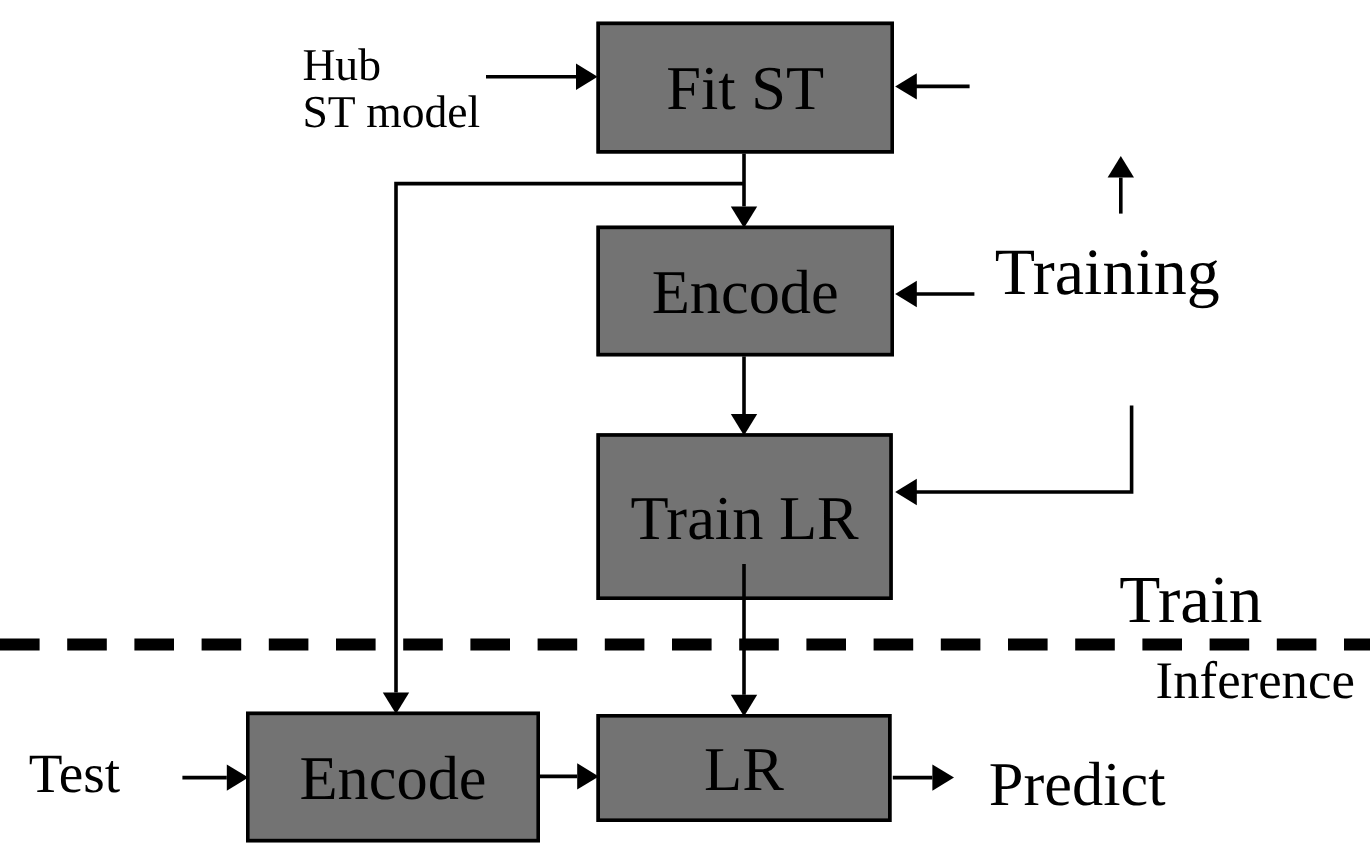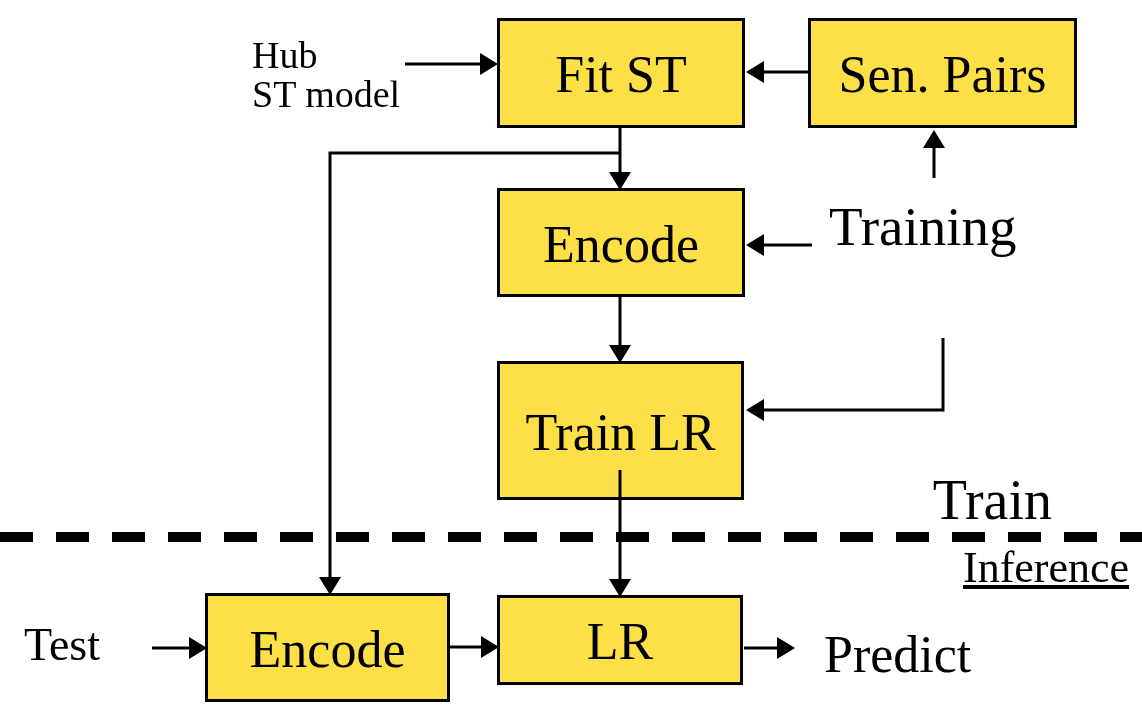--- a/index.html
+++ b/index.html
@@ -16,21 +16,21 @@
     color: #000000;
   }
   .stage {
     position: absolute;
     left: 0; top: 0;
     width: 1142px; height: 720px;
   }
   .box {
     position: absolute;
     box-sizing: border-box;
-    background: #fde047;
+    background: #737373;
     border: 3px solid #000000;
     display: flex;
     align-items: center;
     justify-content: center;
     z-index: 2;
   }
   .box span {
     font-size: 52px;
     line-height: 1;
     white-space: nowrap;
@@ -45,41 +45,38 @@
 
   .txt {
     position: absolute;
     white-space: nowrap;
     line-height: 1.15;
     z-index: 2;
   }
   .txt-st-model-hub { left: 252px; top: 36px;  font-size: 38px; line-height: 39px; white-space: normal; width: 160px; }
   .txt-training     { left: 829px; top: 203px; font-size: 55px; line-height: 47px; white-space: normal; width: 220px; }
   .txt-train        { left: 880px; top: 468px; width: 172px; font-size: 56px; text-align: right; }
-  .txt-inference    { left: 963px; top: 543px; font-size: 44px; text-decoration: underline; }
+  .txt-inference    { left: 963px; top: 543px; font-size: 44px; }
   .txt-test         { left: 24px;  top: 619px; font-size: 46px; }
   .txt-predict      { left: 824px; top: 613px; font-size: 52px; margin-top: 12px; }
 
   svg.connectors {
     position: absolute;
     left: 0; top: 0;
     z-index: 3;
     pointer-events: none;
   }
 </style>
 </head>
 <body>
 
 <div class="stage">
 
   <div class="box box-fit-st">
     <span>Fit ST</span>
-  </div>
-  <div class="box box-sen-pairs">
-    <span>Sen. Pairs</span>
   </div>
   <div class="box box-encode-tr">
     <span>Encode</span>
   </div>
   <div class="box box-train-lr">
     <span>Train LR</span>
   </div>
   <div class="box box-encode-te">
     <span>Encode</span>
   </div>

